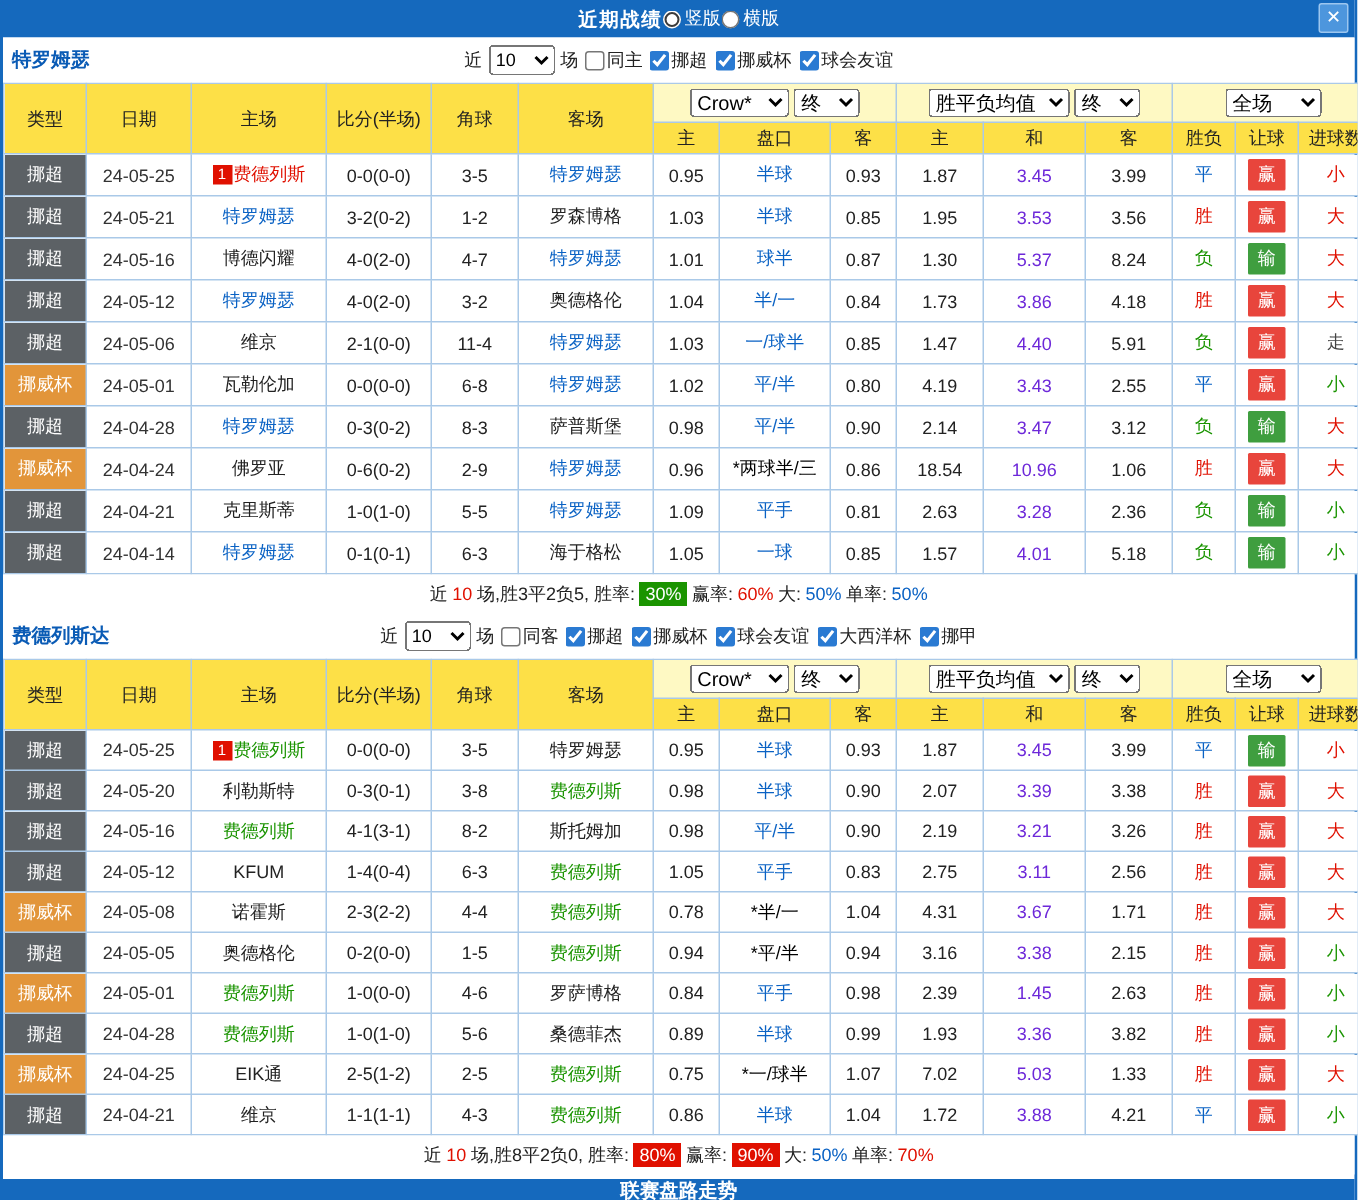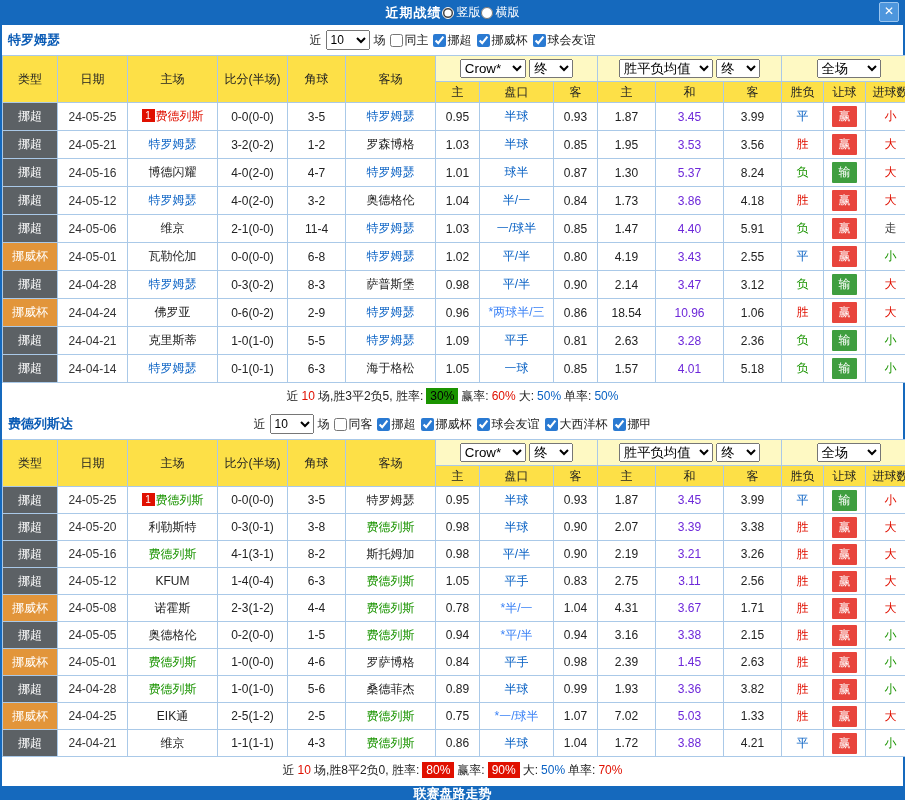--- a/index.html
+++ b/index.html
@@ -27,29 +27,29 @@
   table.results thead tr.subrow th{height:21px}
   .sec-0 tbody td{height:28px}
   .sec-1 tbody td{height:27px}
   tbody td{background:#fff}
   td.lg-super{background:#5c6165;color:#fff}
   td.lg-cup{background:#e2953a;color:#fff}
   td.dt{color:#333}
   td.tm{cursor:pointer}
   .c-blue{color:#0a62c4}.c-green{color:#1a9400}.c-red{color:#e01000}.c-dark{color:#444}
   td.hcp{color:#0a62c4}
-  td.hcp.hred{color:#3b82f6}
+  td.hcp.hred{color:#000000}
   td.draw{color:#6d28d9}
   .tag{display:inline-block;min-width:25px;padding:2px 0;color:#fff;border-radius:1px}
   .tag.win{background:#e8453c}
   .tag.lose{background:#3f9e3f}
   .b1{display:inline-block;background:#e01000;color:#fff;font-size:10px;width:13px;height:13px;line-height:13px;margin-right:1px;text-align:center;vertical-align:1px}
   .summary{height:26px;display:flex;align-items:center;justify-content:center;gap:3px;background:#fff}
   .s-red{color:#e01000}.s-blue{color:#0a62c4}
-  .s-badge-green{background:#1a9400;color:#000000;padding:1px 4px}
+  .s-badge-green{background:#1a9400;color:#ffffff;padding:1px 4px}
   .s-badge-red{background:#e01000;color:#fff;padding:1px 4px}
   .bottombar{margin-top:auto;flex:0 0 14px;background:#1569bd;color:#fff;font-weight:bold;font-size:13px;text-align:center;line-height:16px;overflow:hidden;cursor:pointer}
 </style>
 </head>
 <body>
 
 <div class="frame">
 
   <div class="topbar">
     <span class="title">近期战绩</span>
@@ -481,21 +481,21 @@
             <td class="draw">3.11</td>
             <td>2.56</td>
             <td class="c-red">胜</td>
             <td><span class="tag win">赢</span></td>
             <td class="c-red">大</td>
           </tr>
           <tr>
             <td class="lg-cup">挪威杯</td>
             <td class="dt">24-05-08</td>
             <td class="tm ">诺霍斯</td>
-            <td>2-3(1-2)</td>
+            <td>2-3(2-2)</td>
             <td>4-4</td>
             <td class="tm c-green">费德列斯</td>
             <td>0.78</td>
             <td class="hcp hred">*半/一</td>
             <td>1.04</td>
             <td>4.31</td>
             <td class="draw">3.67</td>
             <td>1.71</td>
             <td class="c-red">胜</td>
             <td><span class="tag win">赢</span></td>

